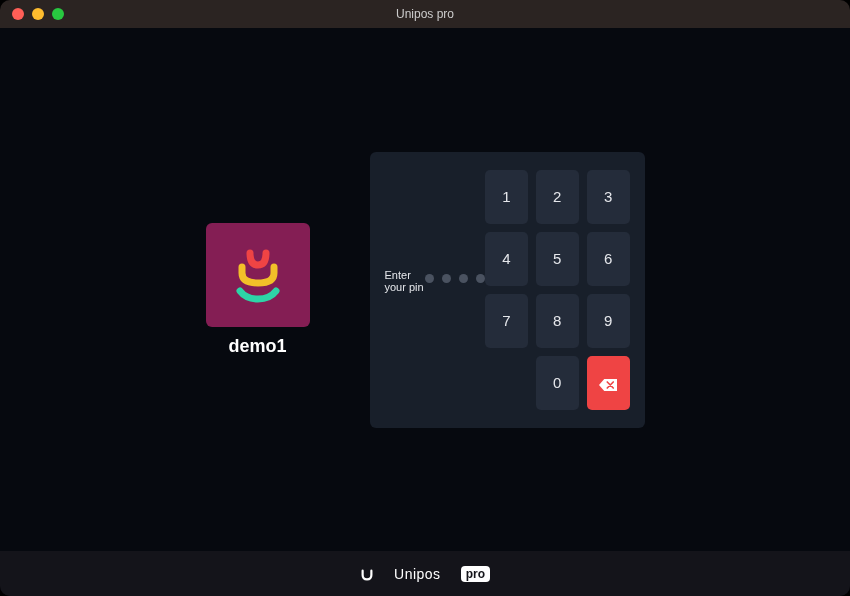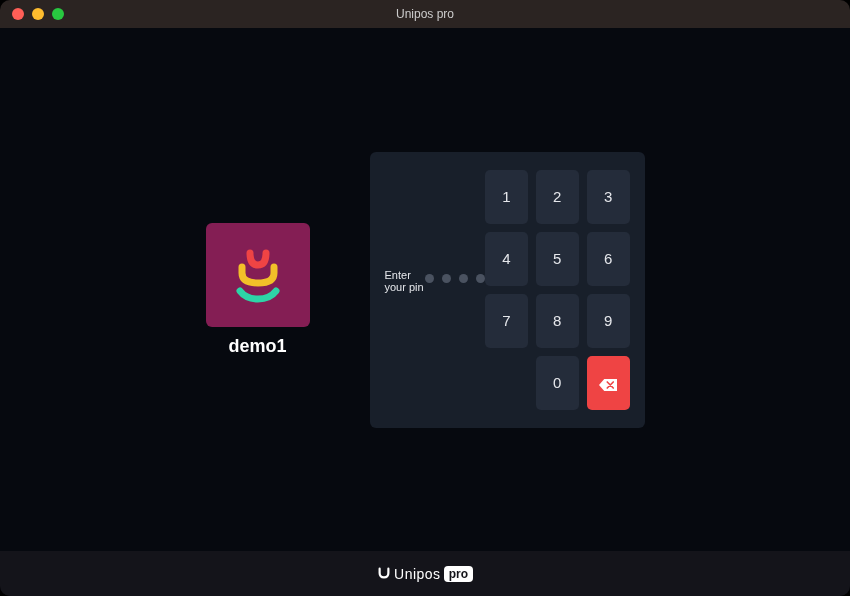--- a/index.html
+++ b/index.html
@@ -144,22 +144,22 @@
     .footer {
       height: 45px;
       background: #14141a;
       display: flex;
       align-items: center;
       justify-content: center;
       border-radius: 0 0 10px 10px;
     }
     .footer-logo {
       display: flex;
-      align-items: flex-start;
-      gap: 3px;
+      align-items: flex-end;
+      gap: 20px;
     }
     .footer-text {
       color: #fff;
       font-size: 14px;
       font-weight: 500;
       letter-spacing: 0.5px;
     }
     .footer-badge {
       background: #fff;
       color: #14141a;

